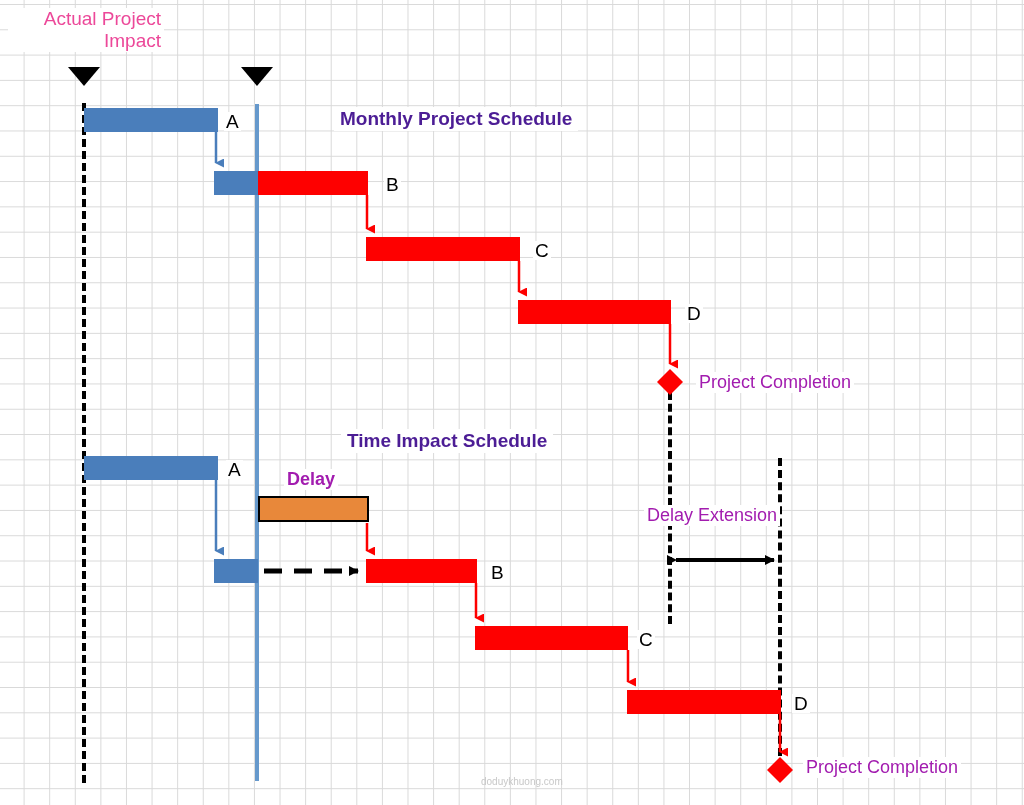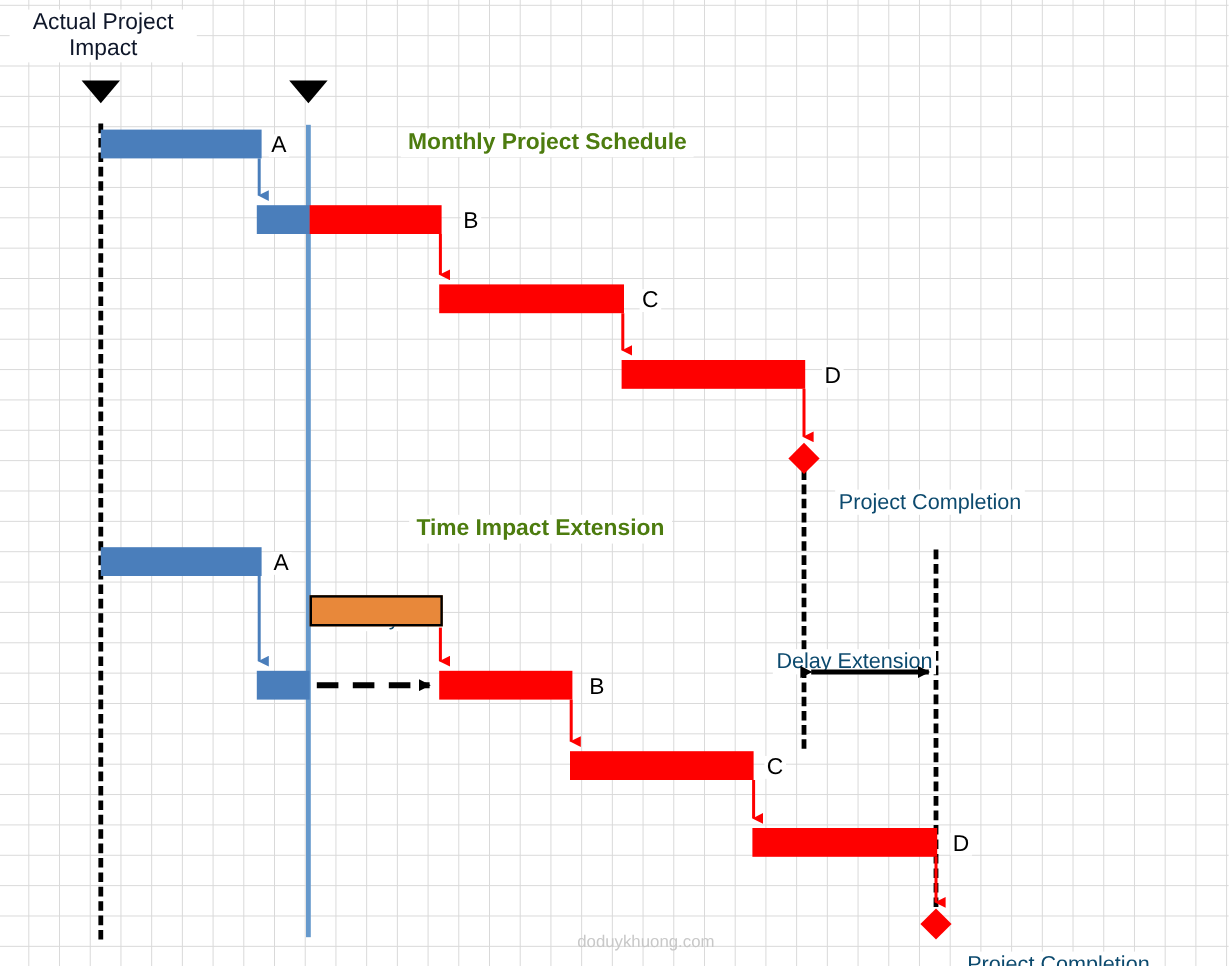--- a/index.html
+++ b/index.html
@@ -14,69 +14,69 @@
     background-size:25.6px 25.3px;
     background-position:-2px 4px;
     overflow:hidden;
   }
   .bar{position:absolute;height:24px;}
   .bar-blue{background:#4a7ebb;}
   .bar-red{background:#fe0000;}
   .bar-orange{background:#e8883a;border:2px solid #000;box-sizing:border-box;}
   .lbl{position:absolute;font-size:19px;color:#000;line-height:1;white-space:nowrap;
        background:#fff;padding:0 2px;}
-  .title{position:absolute;font-size:19px;font-weight:bold;color:#4d7c0f;white-space:nowrap;
+  .title{position:absolute;font-size:19px;font-weight:bold;color:#4c1d95;white-space:nowrap;
          background:#fff;padding:1px 6px;}
-  .hdr{position:absolute;font-size:19px;color:#0f172a;text-align:center;line-height:1.15;
+  .hdr{position:absolute;font-size:19px;color:#ec4899;text-align:right;line-height:1.15;
        background:#fff;padding:0 3px;}
   .vdash{position:absolute;width:0;border-left:4px dashed #000;}
   .vline-blue{position:absolute;width:4px;background:#6699cc;}
-  .note{position:absolute;font-size:18px;color:#0c4a6e;white-space:nowrap;background:#fff;padding:0 3px;margin-top:36px;}
-  .wm{position:absolute;font-size:14px;color:#c8c8c8;white-space:nowrap;}
+  .note{position:absolute;font-size:18px;color:#a21caf;white-space:nowrap;background:#fff;padding:0 3px;}
+  .wm{position:absolute;font-size:10px;color:#c8c8c8;white-space:nowrap;}
   svg.ov{position:absolute;left:0;top:0;width:1024px;height:805px;pointer-events:none;}
 </style>
 </head>
 <body>
 
 <div id="canvas">
 
   <div class="hdr" style="left:8px;top:8px;width:150px;">
     <div>Actual Project</div>
     <div>Impact</div>
   </div>
 
   <div class="vdash" style="left:82px;top:103px;height:680px;"></div>
   <div class="vline-blue" style="left:255px;top:104px;height:677px;"></div>
 
   <div class="vdash" style="left:668px;top:392px;height:232px;"></div>
 
   <div class="vdash" style="left:778px;top:458px;height:310px;"></div>
 
   <div class="title" style="left:334px;top:107px;">Monthly Project Schedule</div>
-  <div class="title" style="left:341px;top:429px;">Time Impact Extension</div>
+  <div class="title" style="left:341px;top:429px;">Time Impact Schedule</div>
 
   <div class="bar bar-blue" style="left:84px;top:108px;width:134px;"></div>
   <div class="lbl" style="left:224px;top:112px;">A</div>
 
   <div class="bar bar-blue" style="left:214px;top:171px;width:44px;"></div>
   <div class="bar bar-red" style="left:258px;top:171px;width:110px;"></div>
   <div class="lbl" style="left:384px;top:175px;">B</div>
 
   <div class="bar bar-red" style="left:366px;top:237px;width:154px;"></div>
   <div class="lbl" style="left:533px;top:241px;">C</div>
 
   <div class="bar bar-red" style="left:518px;top:300px;width:153px;"></div>
   <div class="lbl" style="left:685px;top:304px;">D</div>
 
   <div class="note" style="left:696px;top:372px;">Project Completion</div>
 
   <div class="bar bar-blue" style="left:84px;top:456px;width:134px;"></div>
   <div class="lbl" style="left:226px;top:460px;">A</div>
 
-  <div class="note" style="left:284px;top:469px;">Delay</div>
+  <div class="note" style="left:284px;top:469px;font-weight:bold;">Delay</div>
   <div class="bar bar-orange" style="left:258px;top:496px;width:111px;height:26px;"></div>
 
   <div class="bar bar-blue" style="left:214px;top:559px;width:44px;"></div>
   <div class="bar bar-red" style="left:366px;top:559px;width:111px;"></div>
   <div class="lbl" style="left:489px;top:563px;">B</div>
 
   <div class="bar bar-red" style="left:475px;top:626px;width:153px;"></div>
   <div class="lbl" style="left:637px;top:630px;">C</div>
 
   <div class="bar bar-red" style="left:627px;top:690px;width:154px;"></div>

